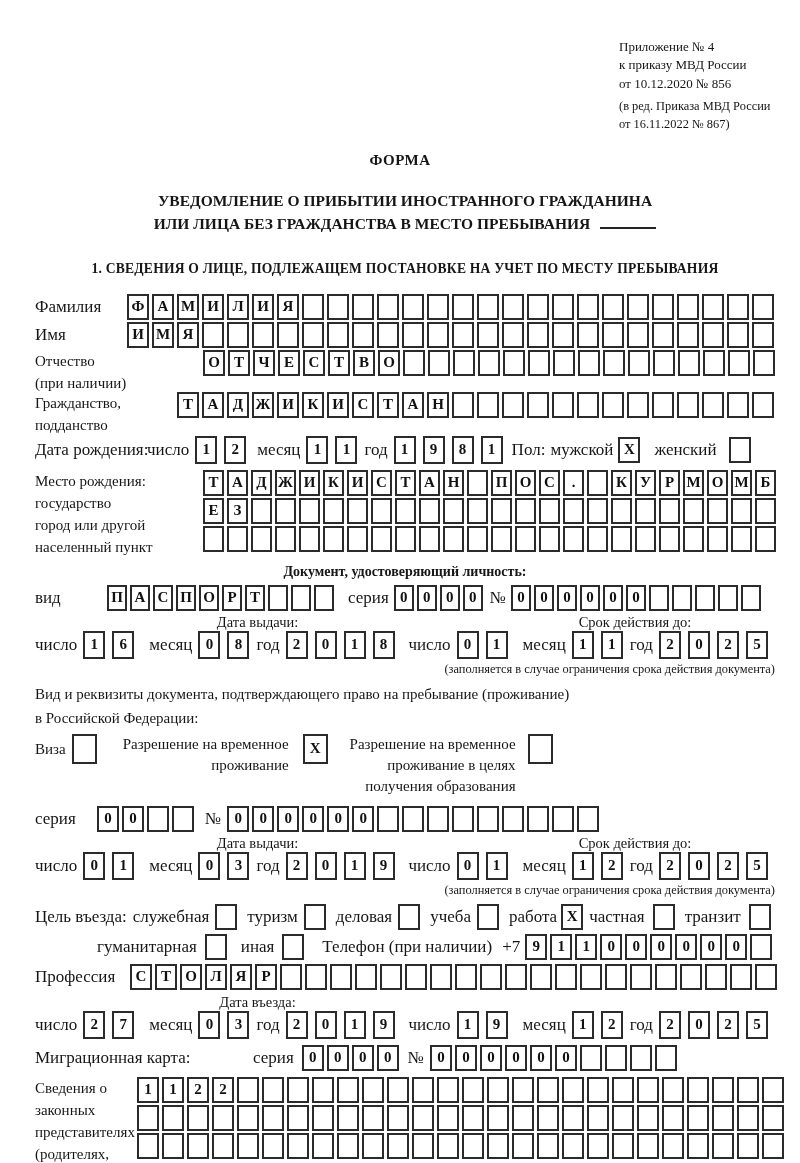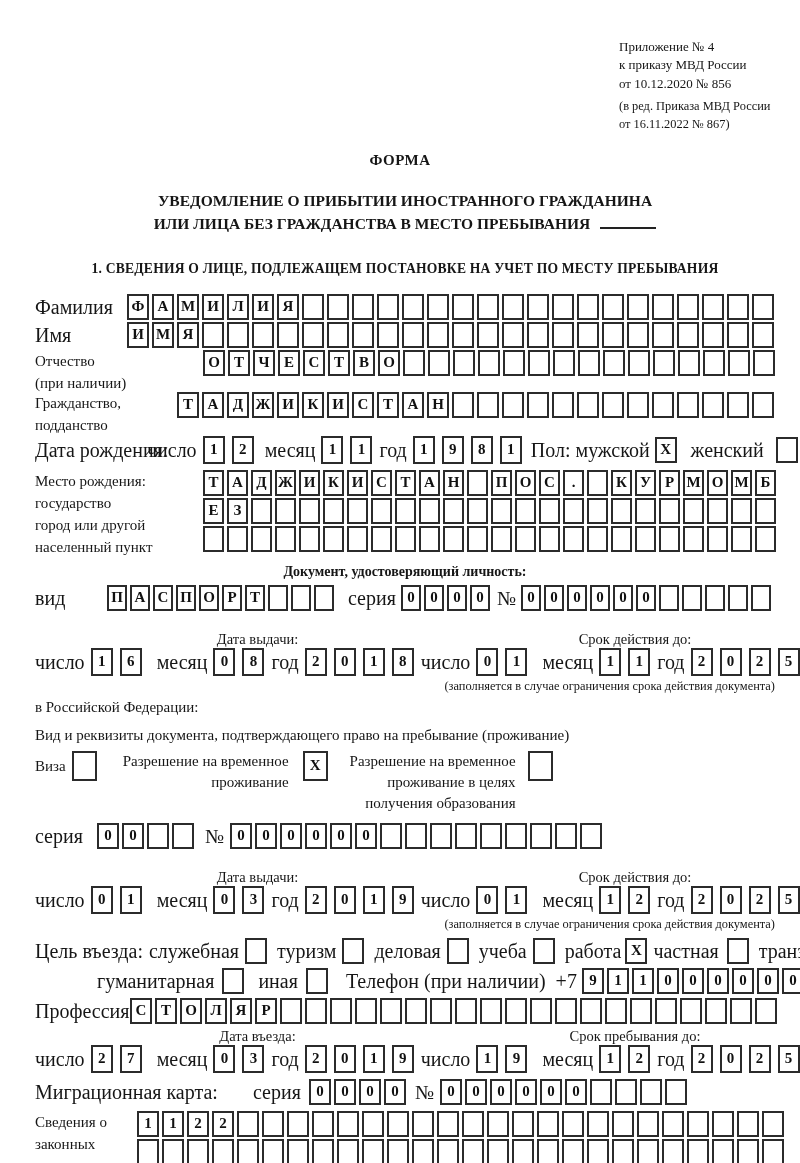--- a/index.html
+++ b/index.html
@@ -8,37 +8,37 @@
     padding:38px 25px 0 35px;background:#fff;color:#161616;
     font-family:"Liberation Serif",serif;font-size:15px;overflow:hidden;
   }
   .appendix{margin-left:584px;font-size:13px;line-height:1.42;}
   .appendix .amend{font-size:12.4px;margin-top:5px;line-height:1.42;}
   .forma{text-align:center;padding-right:10px;font-weight:bold;font-size:15px;margin-top:18px;letter-spacing:.5px;}
   .title{text-align:center;font-weight:bold;font-size:15.5px;margin-top:20px;line-height:1.5;}
   .tline{display:inline-block;width:56px;border-bottom:2px solid #222;height:13px;margin-left:10px;}
   .sechead{text-align:center;font-weight:bold;font-size:13.6px;margin-top:26px;letter-spacing:.2px;}
   .row{display:flex;align-items:flex-start;}
-  .lbl{font-size:20px;line-height:26px;flex:0 0 auto;white-space:nowrap;}
+  .lbl{font-size:17px;line-height:26px;flex:0 0 auto;white-space:nowrap;}
   .lblstack{flex:0 0 auto;}
   .lblstack div{font-size:15px;line-height:22px;white-space:nowrap;}
   .boxes{display:flex;flex:0 0 auto;}
   .box{
     box-sizing:border-box;display:inline-block;width:22px;height:26px;
     border:2px solid #2b2b2b;margin-right:3px;text-align:center;background:#fff;
     font:600 15px/21px "Liberation Serif",serif;flex:0 0 auto;color:#111;
   }
   .box.n24{width:21px;}
   .box.n23{width:20px;}
   .box.date{height:28px;margin-right:7px;line-height:23px;}
   .box.cb{width:25px;height:30px;line-height:25px;margin-right:0;}
   .box.cbs{width:22px;height:26px;margin-right:0;line-height:21px;}
   .stack .boxes{margin-bottom:2px;}
   .dochead{text-align:center;font-weight:bold;font-size:14px;margin:6px 0 5px 0;}
-  .dhdr{display:flex;font-size:14.5px;margin-top:20px;}
+  .dhdr{display:flex;font-size:14.5px;margin-top:3px;}
   .dhdr .l{flex:0 0 445px;text-align:center;}
   .dhdr .r{flex:0 0 310px;text-align:center;}
   .dg{display:flex;align-items:center;}
   .dg .lbl{line-height:28px;margin-right:6px;}
   .note-r{text-align:right;font-size:12.4px;margin-top:2px;line-height:1.4;}
   .intro{font-size:15px;line-height:1.6;}
   .opt{display:flex;align-items:flex-start;}
   .optlbl{text-align:right;font-size:15px;line-height:21px;}
   .mt2{margin-top:2px;}.mt4{margin-top:4px;}.mt6{margin-top:6px;}
 </style>
@@ -394,22 +394,22 @@
       <span class="boxes">
           <span class="box date">2</span>
           <span class="box date">0</span>
           <span class="box date">2</span>
           <span class="box date">5</span>
         </span>
     </span>
   </div>
   <div class="note-r">(заполняется в случае ограничения срока действия документа)</div>
 
+  <div class="intro mt4">Вид и реквизиты документа, подтверждающего право на пребывание (проживание)</div>
   <div class="intro">в Российской Федерации:</div>
-  <div class="intro mt4">Вид и реквизиты документа, подтверждающего право на пребывание (проживание)</div>
 
   <div class="row mt4" style="height:72px;">
     <span class="opt">
       <span class="optlbl" style="line-height:30px;">Виза</span>
       <span class="boxes" style="margin-left:6px;">
           <span class="box cb"></span>
         </span>
     </span>
     <span class="opt" style="margin-left:26px;">
       <span class="optlbl">
@@ -590,21 +590,20 @@
         <span class="box"></span>
         <span class="box"></span>
         <span class="box"></span>
         <span class="box"></span>
         <span class="box"></span>
       </span>
   </div>
 
   <div class="dhdr mt4">
     <span class="l">Дата въезда:</span>
-    <span class="r">Срок пребывания до:</span>
   </div>
   <div class="row">
     <span class="dg" style="width:445px;">
       <span class="lbl">число</span>
       <span class="boxes">
           <span class="box date">2</span>
           <span class="box date">7</span>
         </span>
       <span class="lbl" style="margin-left:8px;">месяц</span>
       <span class="boxes">

